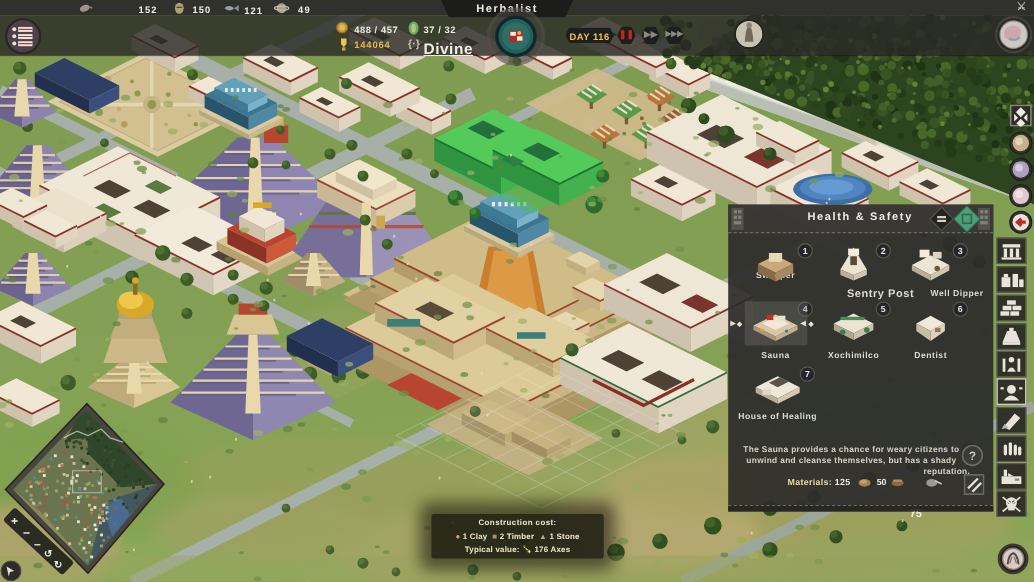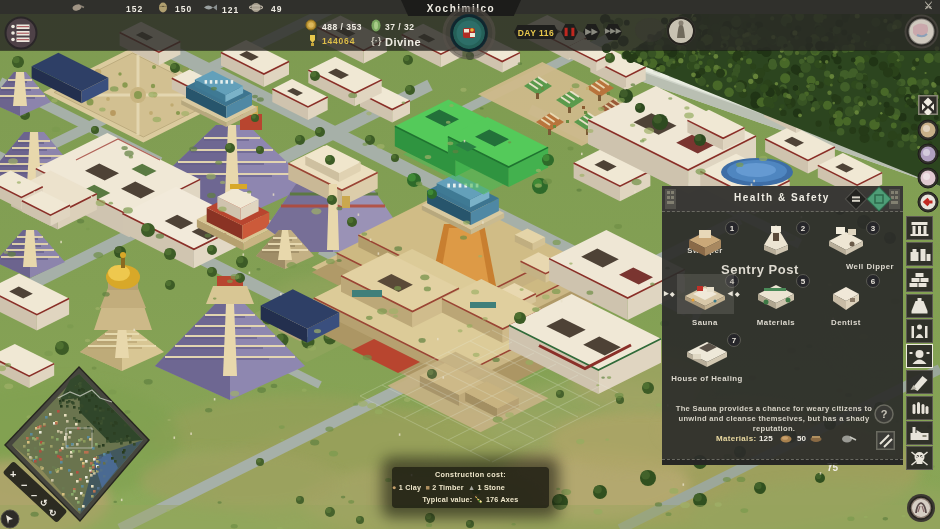--- a/index.html
+++ b/index.html
@@ -1480,39 +1480,39 @@
     </svg>
   <div class="txt" style="left:222px;top:5px;font-size:8.5px;letter-spacing:1px;">121</div>
   <svg class="abs" style="left:249px;top:2px" width="18" height="11">
       <circle cx="7" cy="5.5" r="4.5" fill="#a8a090"></circle>
       <ellipse cx="7" cy="5.5" rx="6.5" ry="1.8" fill="none" stroke="#c0b8a8" stroke-width="1.2"></ellipse>
     </svg>
   <div class="txt" style="left:271px;top:3.5px;font-size:8.5px;letter-spacing:1px;">49</div>
 
   <div class="abs" style="left:401px;top:0;width:120px;height:16px;background:#1c1c1a;
        clip-path:polygon(0 0,100% 0,94% 100%,6% 100%);"></div>
-  <div class="txt" style="left:401px;top:3px;width:120px;text-align:center;font-size:10px;letter-spacing:1.5px;">Xochimilco</div>
+  <div class="txt" style="left:401px;top:3px;width:120px;text-align:center;font-size:10px;letter-spacing:1.5px;">Herbalist</div>
 
   <svg class="abs" style="left:305px;top:19px" width="18" height="13">
       <circle cx="6" cy="6" r="5" fill="#bf9838" stroke="#8a6a1a"></circle>
       <circle cx="6" cy="6" r="2.8" fill="#dcb85c"></circle>
     </svg>
-  <div class="txt" style="left:322px;top:21.5px;font-size:8.5px;letter-spacing:0.5px;">488 / 353</div>
+  <div class="txt" style="left:322px;top:21.5px;font-size:8.5px;letter-spacing:0.5px;">488 / 457</div>
   <svg class="abs" style="left:370px;top:19px" width="14" height="13">
       <ellipse cx="6" cy="6.5" rx="4.5" ry="6" fill="#7aa860"></ellipse>
       <ellipse cx="6" cy="6.5" rx="2" ry="4" fill="#a8cc88"></ellipse>
     </svg>
   <div class="txt" style="left:385px;top:21.5px;font-size:8.5px;letter-spacing:0.5px;">37 / 32</div>
   <svg class="abs" style="left:307px;top:34px" width="12" height="13">
       <path d="M3,1 h5 v5 l-2.5,3 L3,6 Z" fill="#e8c84c"></path>
       <rect x="4" y="9" width="3" height="3" fill="#c8a83c"></rect>
     </svg>
   <div class="txt" style="left:322px;top:36px;font-size:8.5px;color:#dcbe48;letter-spacing:0.8px;">144064</div>
   <div class="txt" style="left:371px;top:35px;font-size:9.5px;color:#c8c4b8;">{·}</div>
-  <div class="txt" style="left:385px;top:36px;font-size:11px;letter-spacing:0.5px;">Divine</div>
+  <div class="txt" style="left:385px;top:36px;font-size:14px;letter-spacing:0.5px;text-decoration:underline;">Divine</div>
 
   <svg class="abs" style="left:436px;top:0" width="66" height="62">
     <circle cx="33" cy="33" r="24" fill="#4a4540" opacity="0.6"></circle>
     <circle cx="33" cy="33" r="25" fill="none" stroke="#56504a" stroke-width="3" opacity="0.6"></circle>
     <circle cx="33" cy="33" r="19" fill="#142c34"></circle>
     <circle cx="33" cy="33" r="16" fill="#256058"></circle>
     <circle cx="33" cy="33" r="12.5" fill="#2d6e68"></circle>
     <g>
       <rect x="27" y="28" width="12" height="10" rx="2" fill="#b02c24"></rect>
       <rect x="28" y="29" width="5" height="3.5" fill="#f0ead8"></rect>
@@ -1588,27 +1588,27 @@
     <g transform="translate(217,13)">
         <rect x="-8.5" y="-8.5" width="17" height="17" transform="rotate(45)" fill="#4e9e77" stroke="#2e6a4c"></rect>
       <rect x="-4" y="-4" width="8" height="8" fill="none" stroke="#2e6a4c" stroke-width="1.5"></rect>
       </g>
   </svg>
 
   <div id="cells">
       <div class="abs" style="left:725px;top:221px;width:14px;height:14px;border-radius:50%;background:#26262a;border:1px solid #5a5a52;color:#e8e4da;font-size:8px;font-weight:bold;text-align:center;line-height:13px;">1</div>
       <div class="txt" style="left:650px;top:246px;width:110px;text-align:center;font-size:7.8px;color:#dedad0;letter-spacing:0.5px;">Sweeper</div>
       <div class="abs" style="left:796px;top:221px;width:14px;height:14px;border-radius:50%;background:#26262a;border:1px solid #5a5a52;color:#e8e4da;font-size:8px;font-weight:bold;text-align:center;line-height:13px;">2</div>
-      <div class="txt" style="left:721px;top:262px;width:110px;text-align:left;font-size:13px;color:#dedad0;letter-spacing:0.5px;">Sentry Post</div>
+      <div class="txt" style="left:721px;top:262px;width:110px;text-align:right;font-size:10px;color:#dedad0;letter-spacing:0.5px;">Sentry Post</div>
       <div class="abs" style="left:866px;top:221px;width:14px;height:14px;border-radius:50%;background:#26262a;border:1px solid #5a5a52;color:#e8e4da;font-size:8px;font-weight:bold;text-align:center;line-height:13px;">3</div>
       <div class="txt" style="left:815px;top:262px;width:110px;text-align:center;font-size:7.8px;color:#dedad0;letter-spacing:0.5px;">Well Dipper</div>
       <div class="abs" style="left:725px;top:274px;width:14px;height:14px;border-radius:50%;background:#26262a;border:1px solid #5a5a52;color:#e8e4da;font-size:8px;font-weight:bold;text-align:center;line-height:13px;">4</div>
       <div class="txt" style="left:650px;top:318px;width:110px;text-align:center;font-size:7.8px;color:#dedad0;letter-spacing:0.5px;">Sauna</div>
       <div class="abs" style="left:796px;top:274px;width:14px;height:14px;border-radius:50%;background:#26262a;border:1px solid #5a5a52;color:#e8e4da;font-size:8px;font-weight:bold;text-align:center;line-height:13px;">5</div>
-      <div class="txt" style="left:721px;top:318px;width:110px;text-align:center;font-size:7.8px;color:#dedad0;letter-spacing:0.5px;">Materials</div>
+      <div class="txt" style="left:721px;top:318px;width:110px;text-align:center;font-size:7.8px;color:#dedad0;letter-spacing:0.5px;">Xochimilco</div>
       <div class="abs" style="left:866px;top:274px;width:14px;height:14px;border-radius:50%;background:#26262a;border:1px solid #5a5a52;color:#e8e4da;font-size:8px;font-weight:bold;text-align:center;line-height:13px;">6</div>
       <div class="txt" style="left:791px;top:318px;width:110px;text-align:center;font-size:7.8px;color:#dedad0;letter-spacing:0.5px;">Dentist</div>
       <div class="abs" style="left:727px;top:333px;width:14px;height:14px;border-radius:50%;background:#26262a;border:1px solid #5a5a52;color:#e8e4da;font-size:8px;font-weight:bold;text-align:center;line-height:13px;">7</div>
       <div class="txt" style="left:652px;top:374px;width:110px;text-align:center;font-size:7.8px;color:#dedad0;letter-spacing:0.5px;">House of Healing</div>
     </div>
 
   <div class="abs" style="left:677px;top:274px;width:57px;height:40px;background:rgba(125,122,114,0.32);"></div>
   <div class="txt" style="left:664px;top:288px;font-size:9px;color:#e8e4d8;">▸</div>
   <div class="txt" style="left:670px;top:290px;font-size:6px;color:#e8e4d8;">◆</div>
   <div class="txt" style="left:728px;top:288px;font-size:9px;color:#e8e4d8;">◂</div>
@@ -1668,21 +1668,21 @@
       <polygon points="-20,0 0,-10 20,0 0,10" fill="#eee8d8"></polygon>
         <polygon points="-20,0 0,10 0,15 -20,5" fill="#b8ae9a"></polygon>
         <polygon points="0,10 20,0 20,5 0,15" fill="#d2c8b2"></polygon>
       <polygon points="-8,-4 2,-9 10,-5 0,0" fill="#5a5248"></polygon>
         <rect x="-14" y="2" width="8" height="5" fill="#e0d8c4"></rect>
     </g>
   </svg>
 
   <div class="txt" style="left:666px;top:404px;width:216px;text-align:center;font-size:7.6px;color:#d6d2c6;letter-spacing:0.3px;">The Sauna provides a chance for weary citizens to</div>
   <div class="txt" style="left:666px;top:414px;width:216px;text-align:center;font-size:7.6px;color:#d6d2c6;letter-spacing:0.3px;">unwind and cleanse themselves, but has a shady</div>
-  <div class="txt" style="left:666px;top:424px;width:216px;text-align:center;font-size:7.6px;color:#d6d2c6;letter-spacing:0.3px;">reputation.</div>
+  <div class="txt" style="left:666px;top:424px;width:216px;text-align:right;font-size:7.6px;color:#d6d2c6;letter-spacing:0.3px;">reputation.</div>
   <div class="txt" style="left:716px;top:434px;font-size:8px;color:#e8d8a0;letter-spacing:0.3px;">Materials: <span style="color:#f0ede4">125</span></div>
   <svg class="abs" style="left:780px;top:434px" width="14" height="10">
       <ellipse cx="6" cy="5" rx="5.5" ry="3.5" fill="#a8814e"></ellipse>
       <ellipse cx="5" cy="4" rx="3" ry="1.8" fill="#c8a06a"></ellipse>
     </svg>
   <div class="txt" style="left:797px;top:434px;font-size:8px;">50</div>
   <svg class="abs" style="left:810px;top:434px" width="14" height="10">
       <ellipse cx="6" cy="5" rx="5.5" ry="3" fill="#8a6a44"></ellipse>
       <rect x="2" y="2" width="8" height="2" fill="#b09060"></rect>
     </svg>
@@ -2115,15 +2115,15 @@
   <div class="txt" style="left:40px;top:498px;font-size:9px;">↺</div>
   <div class="txt" style="left:49px;top:508px;font-size:9px;">↻</div>
   <svg class="abs" style="left:0px;top:509px" width="20" height="20">
     <circle cx="10" cy="10" r="9" fill="#2e2c28" stroke="#4e4c46" stroke-width="1"></circle>
     <path d="M6,6 L13,10 L9,11 L8,15 Z" fill="#e8e4da"></path>
   </svg>
 
   <div class="abs" style="left:392px;top:467px;width:157px;height:41px;background:rgba(12,12,8,0.8);
        box-shadow:0 0 14px 10px rgba(12,12,8,0.55);border-radius:3px;"></div>
   <div class="txt" style="left:392px;top:470px;width:157px;text-align:center;font-size:7.2px;color:#f0e8cc;letter-spacing:0.4px;">Construction cost:</div>
-  <div class="txt" style="left:392px;top:483px;width:157px;font-size:7.2px;color:#efe7cb;letter-spacing:0.2px;"><span style="color:#c8a06a">●</span> 1 Clay&nbsp; <span style="color:#b09060">■</span> 2 Timber&nbsp; <span style="color:#a8a8a0">▲</span> 1 Stone</div>
+  <div class="txt" style="left:392px;top:483px;width:157px;text-align:center;font-size:7.2px;color:#efe7cb;letter-spacing:0.2px;"><span style="color:#c8a06a">●</span> 1 Clay&nbsp; <span style="color:#b09060">■</span> 2 Timber&nbsp; <span style="color:#a8a8a0">▲</span> 1 Stone</div>
   <div class="txt" style="left:392px;top:495px;width:157px;text-align:center;font-size:7.2px;color:#efe7cb;letter-spacing:0.2px;">Typical value: <span style="color:#e8c84c">🍾</span> 176 Axes</div>
 </div>
 
 </body></html>

